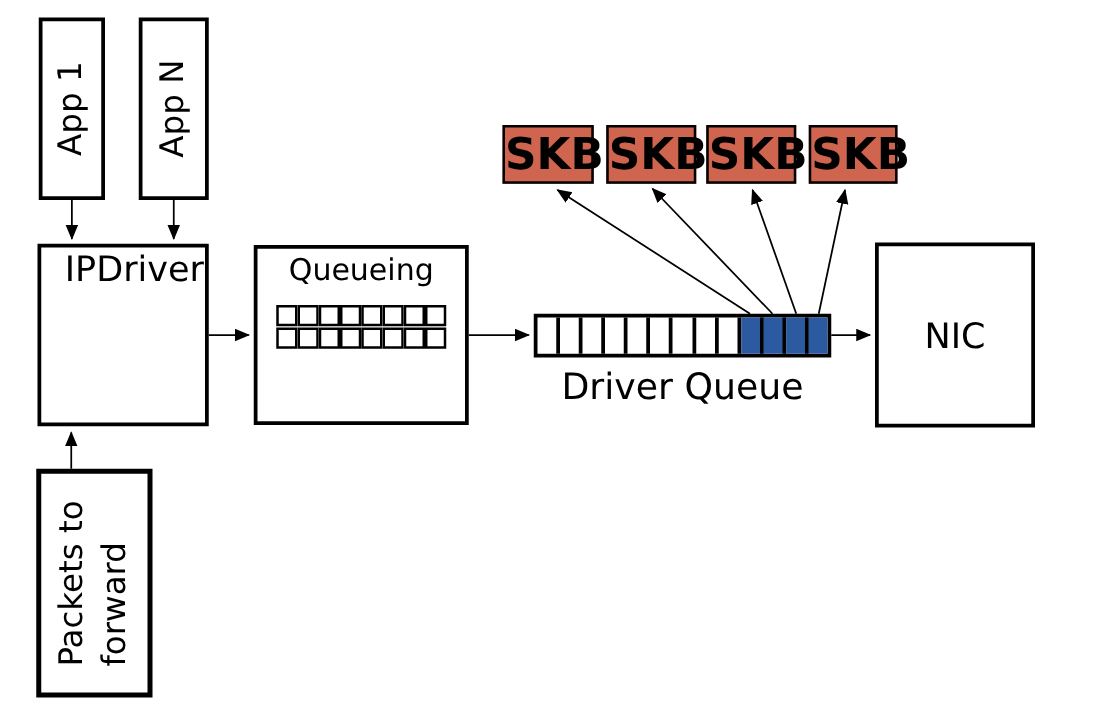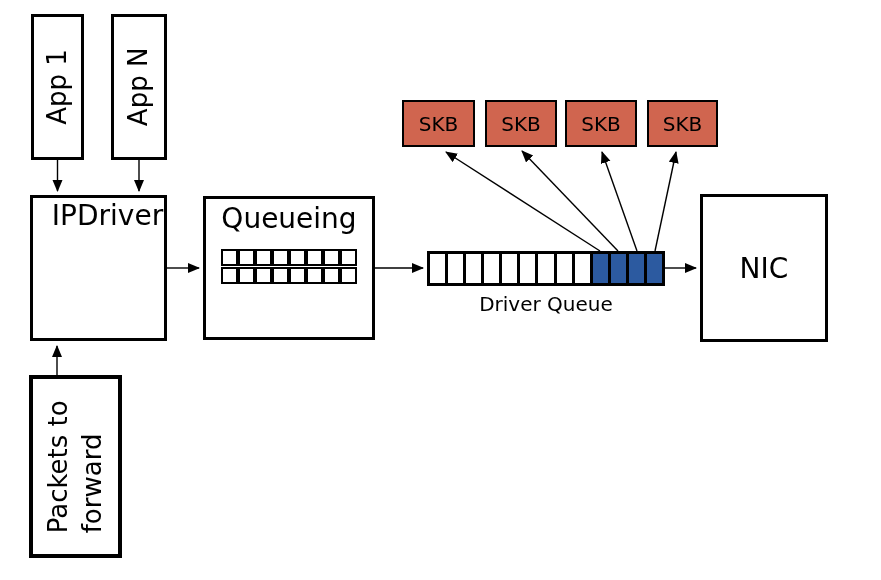--- a/index.html
+++ b/index.html
@@ -31,21 +31,21 @@
     white-space:nowrap;
     font-size:26px;
     line-height:1.3;
     text-align:left;
   }
   
   .ip-box{display:flex;flex-direction:row;justify-content:center;padding-left:18px;}
   .big{font-size:28px;line-height:1.3;}
   
   .qd-box{display:flex;flex-direction:column;align-items:center;padding-top:2px;}
-  .qd-label{font-size:28px;line-height:1.25;text-align:center;}
+  .qd-label{font-size:24px;line-height:1.25;text-align:center;}
   .qdisc-grid{
     margin-top:13px;
     display:grid;
     grid-template-columns:repeat(8,17px);
     grid-auto-rows:17px;
     row-gap:1px;
   }
   .gcell{border:2px solid #000;box-sizing:border-box;background:#fff;}
   
   .dqueue{
@@ -54,32 +54,33 @@
     border:3px solid var(--border);
     background:#fff;
     box-sizing:border-box;
   }
   .qcell{flex:1;border-right:3px solid var(--border);}
   .qcell:last-child{border-right:none;}
   .qcell.filled{background:var(--queue-filled);}
   .dq-label{
     position:absolute;
     text-align:center;
-    font-size:20px;
+    font-size:29px;
   }
   
   .center-box{display:flex;align-items:center;justify-content:center;font-size:28px;}
   
   .skb{
     position:absolute;
     border:2px solid var(--border);
     background:var(--skb-fill);
     box-sizing:border-box;
-    display:flex;align-items:center;justify-content:center;
-    font-size:20px;
+    display:flex;align-items:center;justify-content:flex-start;
+    font-size:35px;
+    font-weight:bold;
   }
   .arrows{position:absolute;left:0;top:0;pointer-events:none;}
 </style>
 </head>
 <body>
 
 <div class="canvas">
 
   <div class="box" style="left:31px;top:14px;width:53px;height:146px;">
     <div class="vwrap">

